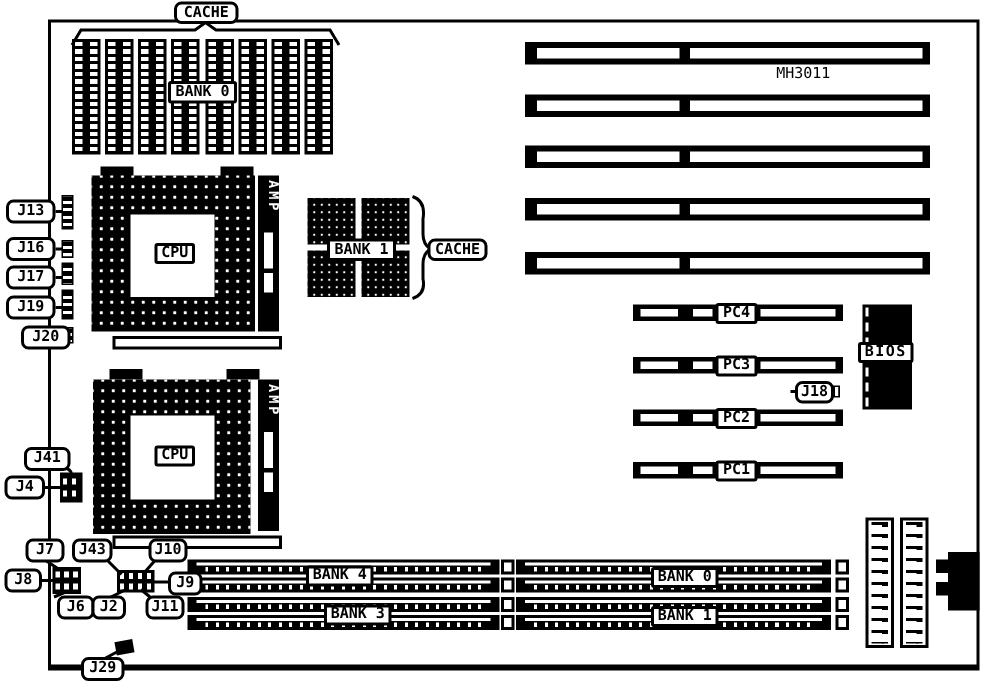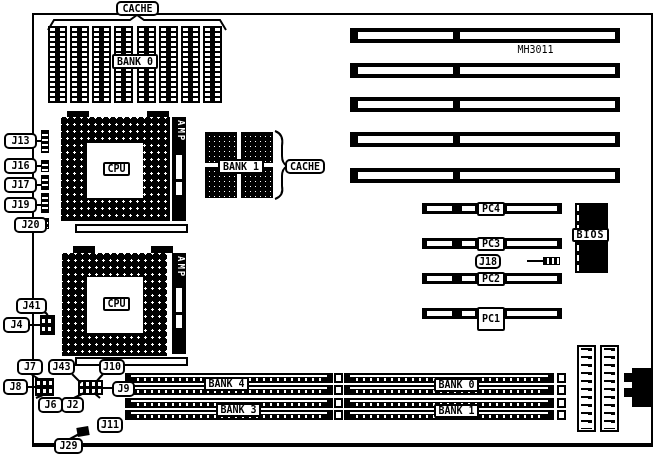--- a/index.html
+++ b/index.html
@@ -198,21 +198,21 @@
   <div class="lbl" style="left:38px;top:397px;width:25px;height:16px">J6</div>
   <div class="jblock" style="left:35px;top:378px;width:19px;height:18px">
     <i class="r" style="top:3px"></i>
     <i class="r" style="top:11px"></i>
   </div>
 
   <div class="lbl" style="left:48px;top:359px;width:27px;height:16px">J43</div>
   <div class="lbl" style="left:99px;top:359px;width:26px;height:16px">J10</div>
   <div class="lbl" style="left:112px;top:381px;width:23px;height:16px">J9</div>
   <div class="lbl" style="left:61px;top:397px;width:23px;height:16px">J2</div>
-  <div class="lbl" style="left:97px;top:417px;width:26px;height:16px">J11</div>
+  <div class="lbl" style="left:97px;top:397px;width:26px;height:16px">J11</div>
   <div class="jblock" style="left:78px;top:380px;width:25px;height:15px">
     <i class="r" style="top:2px"></i>
     <i class="r" style="top:9px"></i>
   </div>
 
   <div class="lbl" style="left:54px;top:438px;width:29px;height:16px">J29</div>
   <div class="blk" style="left:77px;top:427px;width:12px;height:9px;transform:rotate(-10deg)"></div>
 
   <div class="isa" style="top:28px">
       <div class="s1"></div>
@@ -252,23 +252,23 @@
       <div class="c"></div>
     </div>
   <div class="pci" style="top:308px">
       <div class="a"></div>
       <div class="b"></div>
       <div class="c"></div>
     </div>
   <div class="lbl sq" style="left:477px;top:202px;width:28px;height:14px">PC4</div>
   <div class="lbl sq" style="left:477px;top:237px;width:28px;height:14px">PC3</div>
   <div class="lbl sq" style="left:477px;top:272px;width:28px;height:14px">PC2</div>
-  <div class="lbl sq" style="left:477px;top:307px;width:28px;height:24px">PC1</div>
-
-  <div class="lbl" style="left:475px;top:254px;width:26px;height:15px">J18</div>
+  <div class="lbl sq" style="left:477px;top:307px;width:28px;height:14px">PC1</div>
+
+  <div class="lbl" style="left:530px;top:254px;width:26px;height:15px">J18</div>
   <div class="pins-h" style="left:543px;top:257px;width:17px;height:8px"></div>
 
   <div class="blk" style="left:575px;top:203px;width:33px;height:70px">
     <div class="biosdash"></div>
   </div>
   <div class="lbl sq" style="left:572px;top:228px;width:37px;height:14px;letter-spacing:1px">BIOS</div>
 
   <div class="simm" style="left:125px;top:373px;width:208px"></div>
   <div class="simm" style="left:125px;top:385px;width:208px"></div>
   <div class="simm" style="left:125px;top:398px;width:208px"></div>

